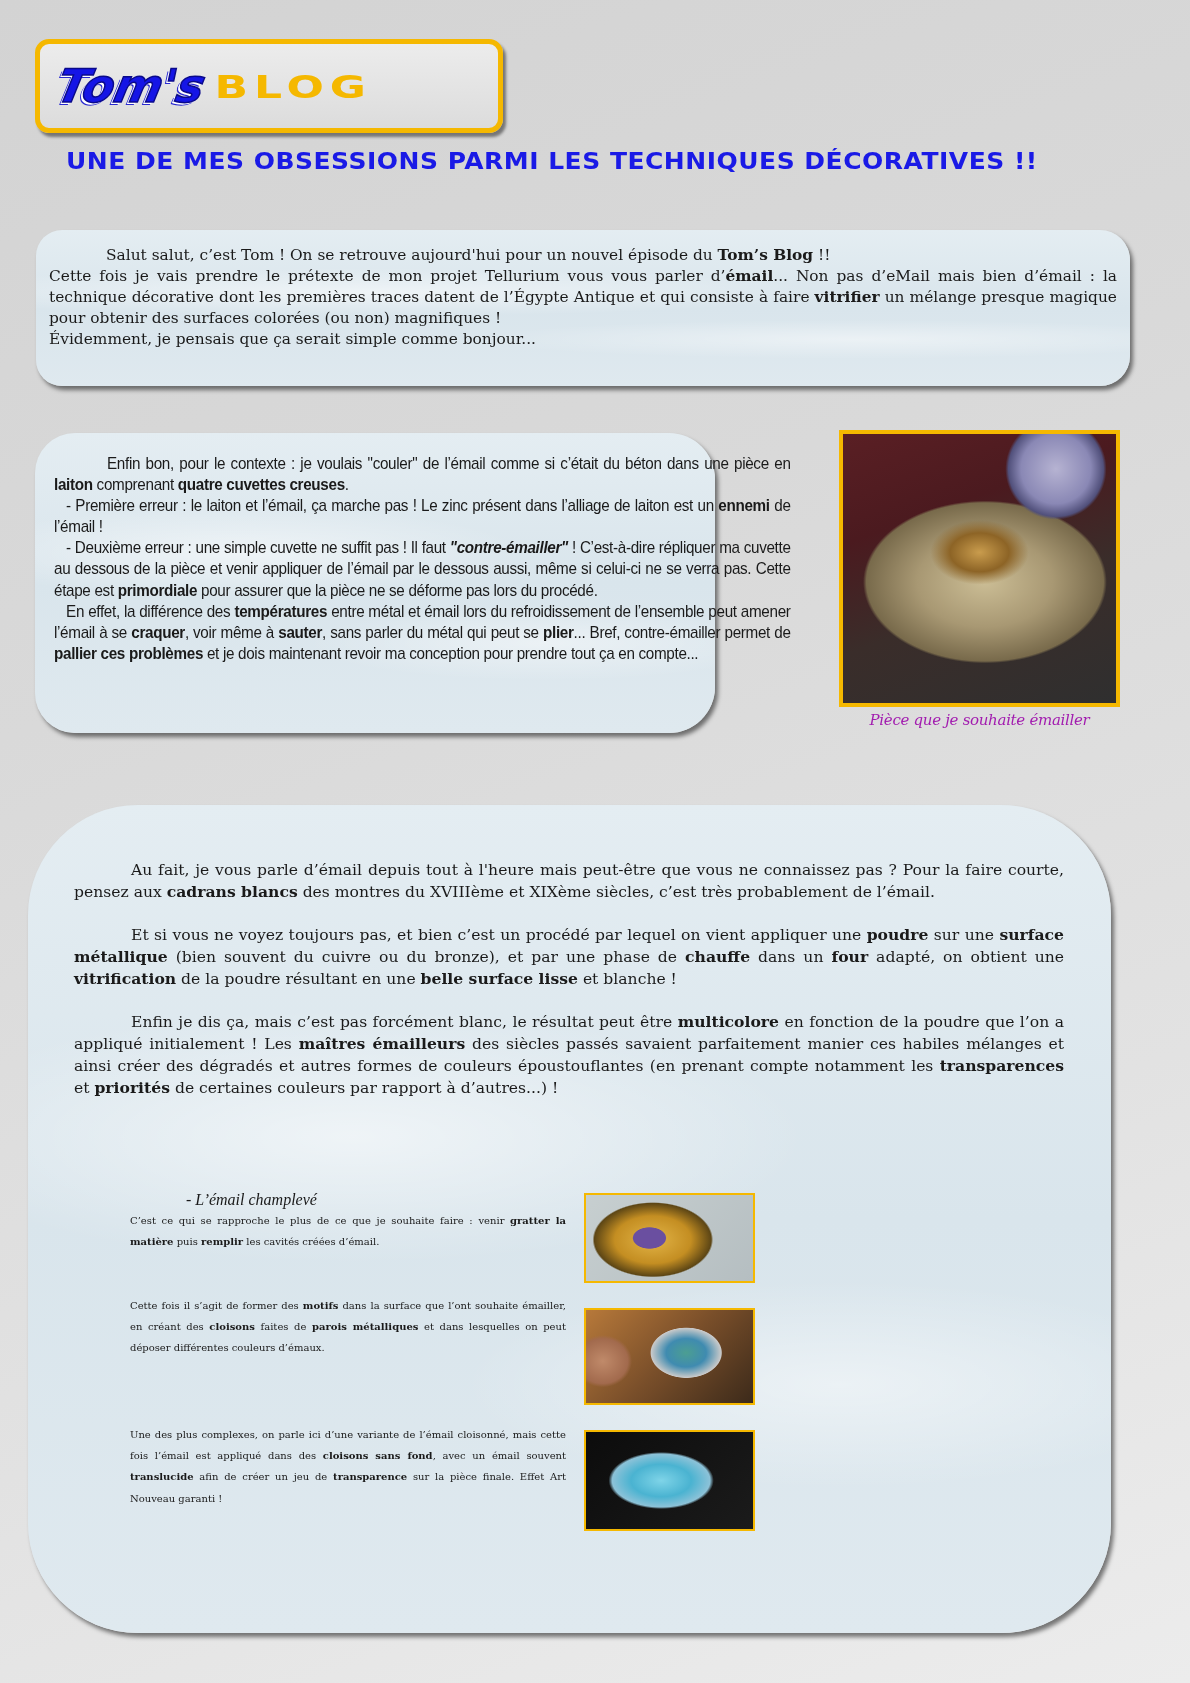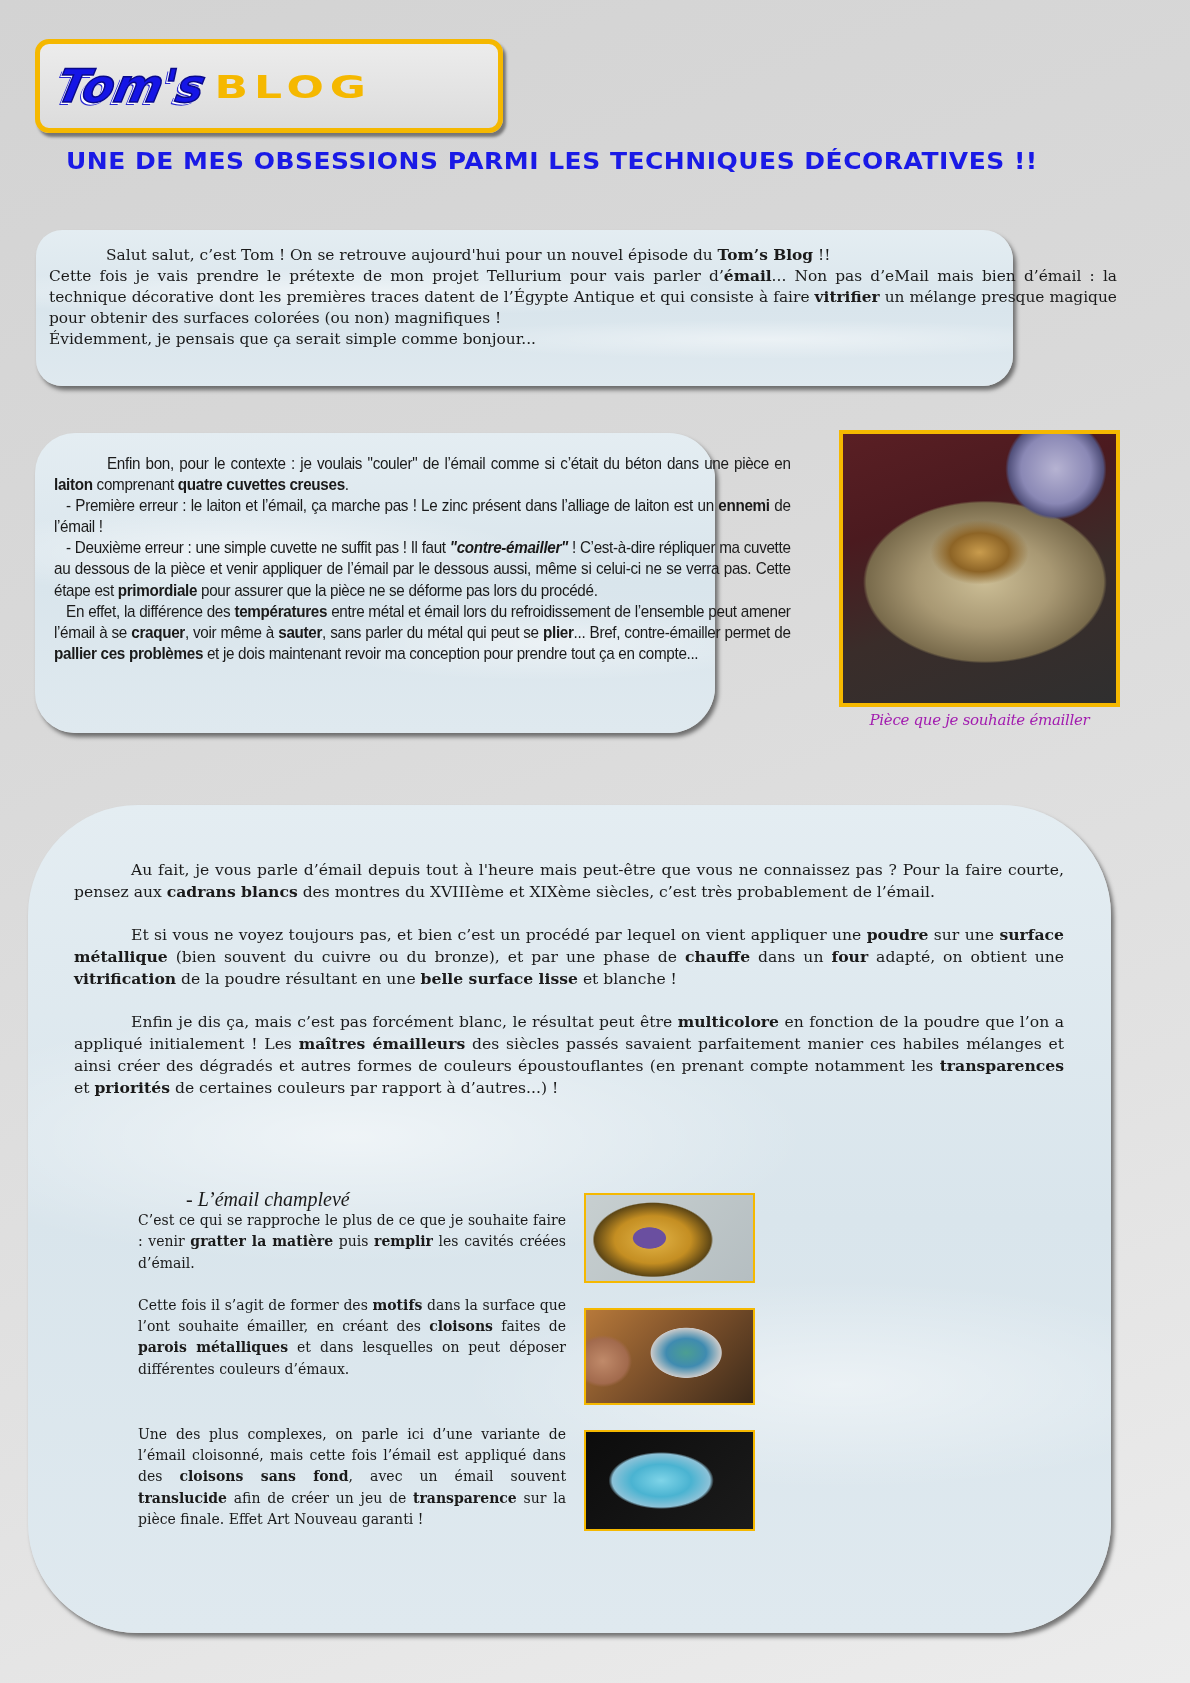--- a/index.html
+++ b/index.html
@@ -50,21 +50,21 @@
 
   
   .panel {
     position: absolute;
     background:
       radial-gradient(ellipse 60% 22% at 30% 40%, rgba(255,255,255,0.55), rgba(255,255,255,0) 70%),
       radial-gradient(ellipse 50% 18% at 75% 70%, rgba(255,255,255,0.45), rgba(255,255,255,0) 70%),
       linear-gradient(180deg, #e4edf2 0%, #d9e5ec 50%, #dfe9ef 100%);
     box-shadow: 3px 4px 4px rgba(0,0,0,0.5);
   }
-  .p1 { left: 36px; top: 230px; width: 977px; height: 156px; border-radius: 26px 30px 30px 26px; }
+  .p1 { left: 36px; top: 230px; width: 1094px; height: 156px; border-radius: 26px 30px 30px 26px; }
   .p2 { left: 35px; top: 433px; width: 680px; height: 300px; border-radius: 40px 46px 46px 40px; }
   .p3 { left: 28px; top: 805px; width: 1083px; height: 828px; border-radius: 110px 110px 110px 110px; }
 
   .txt {
     position: absolute;
     font-size: 15.5px; line-height: 21px; text-align: justify;
   }
   .txt p { margin: 0; }
   .indent { text-indent: 57px; }
   .ind2 { text-indent: 13px; }
@@ -100,26 +100,26 @@
     color: #a21caf; letter-spacing: -0.3px;
   }
 
   
   .tech {
     position: absolute; left: 130px; width: 436px;
     font-size: 15.5px; line-height: 21.2px; text-align: justify;
   }
   .tech-title {
     font-style: italic; padding-left: 56px;
-    font-family: "Liberation Serif", serif; font-size: 20px;
+    font-family: "Liberation Serif", serif; font-size: 16px;
   }
   .t1 { top: 1189px; }
   .t2 { top: 1295px; }
   .t3 { top: 1424px; }
-  .tech .body { font-size: 14px; margin-left: 8px; }
+  .tech .body { font-size: 10px; }
 
   .thumb { position: absolute; left: 584px; width: 171px; border: 2px solid #f5b800; }
   .th1 {
     top: 1193px; height: 90px;
     background:
       radial-gradient(ellipse 32% 40% at 38% 50%, #6a4fa0 0%, #6a4fa0 30%, rgba(0,0,0,0) 32%),
       radial-gradient(ellipse 38% 46% at 40% 52%, #e2b447 0%, #c48e22 60%, #5d4615 92%, rgba(0,0,0,0) 95%),
       linear-gradient(135deg, #c7cfd0 0%, #b5bec1 100%);
   }
   .th2 {
@@ -142,21 +142,21 @@
 <div class="logo">
   <span class="logo-toms">Tom's</span>
   <span class="logo-blog">BLOG</span>
 </div>
 
 <div class="headline">Une de mes obsessions parmi les techniques décoratives !!</div>
 
 <div class="panel p1">
   <div class="txt">
     <p class="indent"><span>Salut salut, c’est Tom ! On se retrouve aujourd'hui pour un nouvel épisode du </span><b>Tom’s Blog</b><span> !!</span></p>
-    <p><span>Cette fois je vais prendre le prétexte de mon projet Tellurium pour vais parler d’</span><b>émail</b><span>... Non pas d’eMail mais bien d’émail : la technique décorative dont les premières traces datent de l’Égypte Antique et qui consiste à faire </span><b>vitrifier</b><span> un mélange presque magique pour obtenir des surfaces colorées (ou non) magnifiques !</span></p>
+    <p><span>Cette fois je vais prendre le prétexte de mon projet Tellurium vous vous parler d’</span><b>émail</b><span>... Non pas d’eMail mais bien d’émail : la technique décorative dont les premières traces datent de l’Égypte Antique et qui consiste à faire </span><b>vitrifier</b><span> un mélange presque magique pour obtenir des surfaces colorées (ou non) magnifiques !</span></p>
     <p>Évidemment, je pensais que ça serait simple comme bonjour...</p>
   </div>
 </div>
 
 <div class="panel p2">
   <div class="txt">
     <p class="indent"><span>Enfin bon, pour le contexte : je voulais "couler" de l’émail comme si c’était du béton dans une pièce en </span><b>laiton</b><span> comprenant </span><b>quatre cuvettes creuses</b><span>.</span></p>
     <p class="ind2"><span>- Première erreur : le laiton et l’émail, ça marche pas ! Le zinc présent dans l’alliage de laiton est un </span><b>ennemi</b><span> de l’émail !</span></p>
     <p class="ind2"><span>- Deuxième erreur : une simple cuvette ne suffit pas ! Il faut </span><b><i>"contre-émailler"</i></b><span> ! C’est-à-dire répliquer ma cuvette au dessous de la pièce et venir appliquer de l’émail par le dessous aussi, même si celui-ci ne se verra pas. Cette étape est </span><b>primordiale</b><span> pour assurer que la pièce ne se déforme pas lors du procédé.</span></p>
     <p class="ind2"><span>En effet, la différence des </span><b>températures</b><span> entre métal et émail lors du refroidissement de l’ensemble peut amener l’émail à se </span><b>craquer</b><span>, voir même à </span><b>sauter</b><span>, sans parler du métal qui peut se </span><b>plier</b><span>... Bref, contre-émailler permet de </span><b>pallier ces problèmes</b><span> et je dois maintenant revoir ma conception pour prendre tout ça en compte...</span></p>

